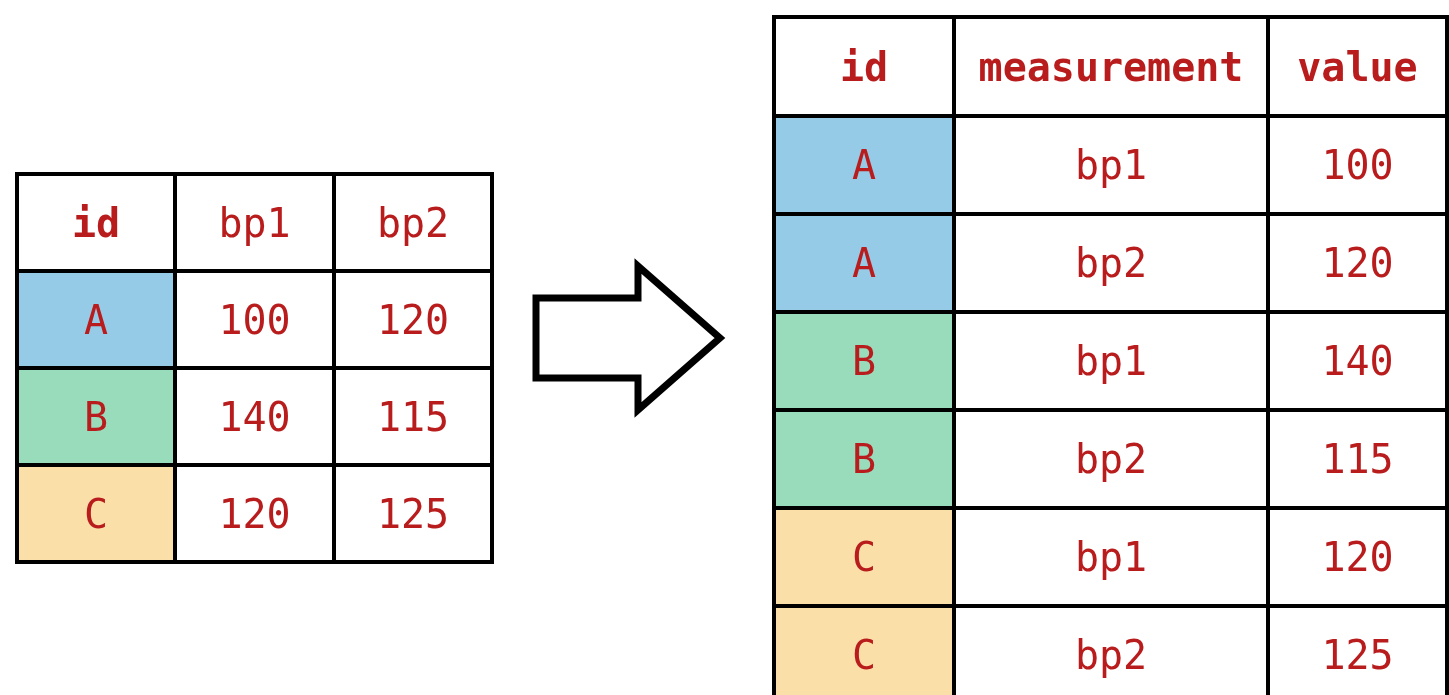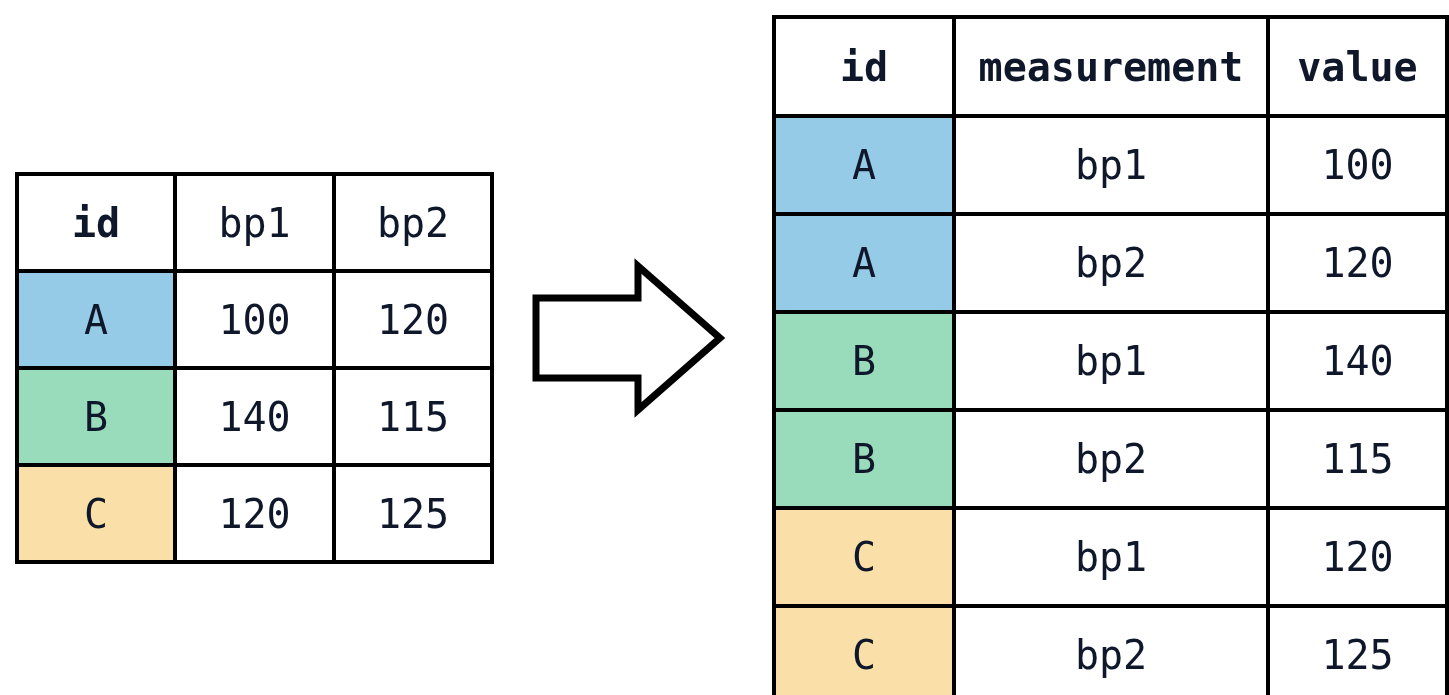--- a/index.html
+++ b/index.html
@@ -25,21 +25,21 @@
   .tbl {
     position: absolute;
     border-collapse: collapse;
     table-layout: fixed;
     background: #ffffff;
   }
   .tbl td {
     border: 4px solid #000000;
     text-align: center;
     vertical-align: middle;
-    color: #0f172a;
+    color: #b91c1c;
     font-family: "DejaVu Sans Mono", "Liberation Mono", monospace;
     padding: 0;
     line-height: 1;
   }
   .hdr-bold {
     font-weight: bold;
   }
   .hdr-plain {
     font-weight: normal;
   }

